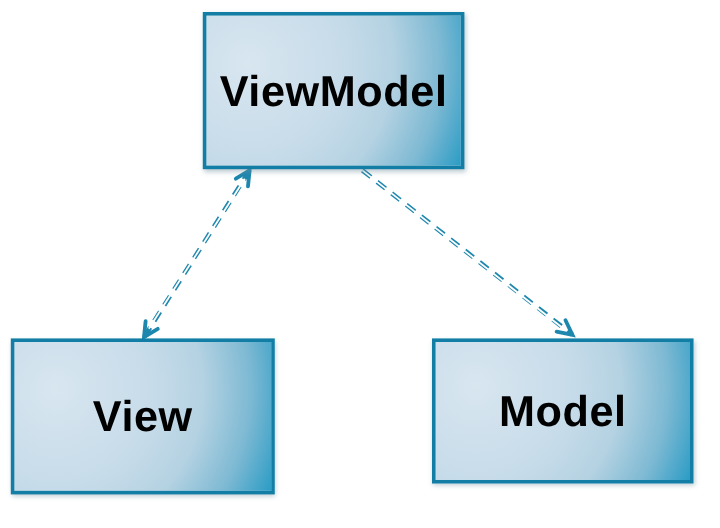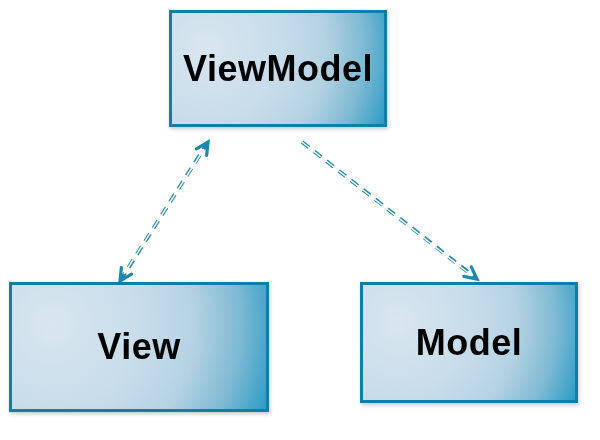--- a/index.html
+++ b/index.html
@@ -50,22 +50,22 @@
     align-items: center;
     justify-content: center;
   }
   .node-label {
     color: #000000;
     font-size: 36px;
     font-weight: bold;
     letter-spacing: 0.5px;
     white-space: nowrap;
   }
-  .node-viewmodel { left: 169px; top: 10px;  width: 218px; height: 117px; }
-  .node-view      { left: 9px;   top: 282px; width: 260px; height: 130px; }
+  .node-viewmodel { left: 169px; top: 10px;  width: 218px; height: 131px; }
+  .node-view      { left: 9px;   top: 282px; width: 220px; height: 130px; }
   .node-model     { left: 360px; top: 282px; width: 218px; height: 121px; }
 </style>
 </head>
 <body>
 
 <div class="stage">
 
   <svg class="connector-layer" viewBox="0 0 600 440" xmlns="http://www.w3.org/2000/svg">
     <defs>
       <marker id="arrowhead-end" markerUnits="userSpaceOnUse" markerWidth="22" markerHeight="22" refX="15" refY="8" orient="auto">

